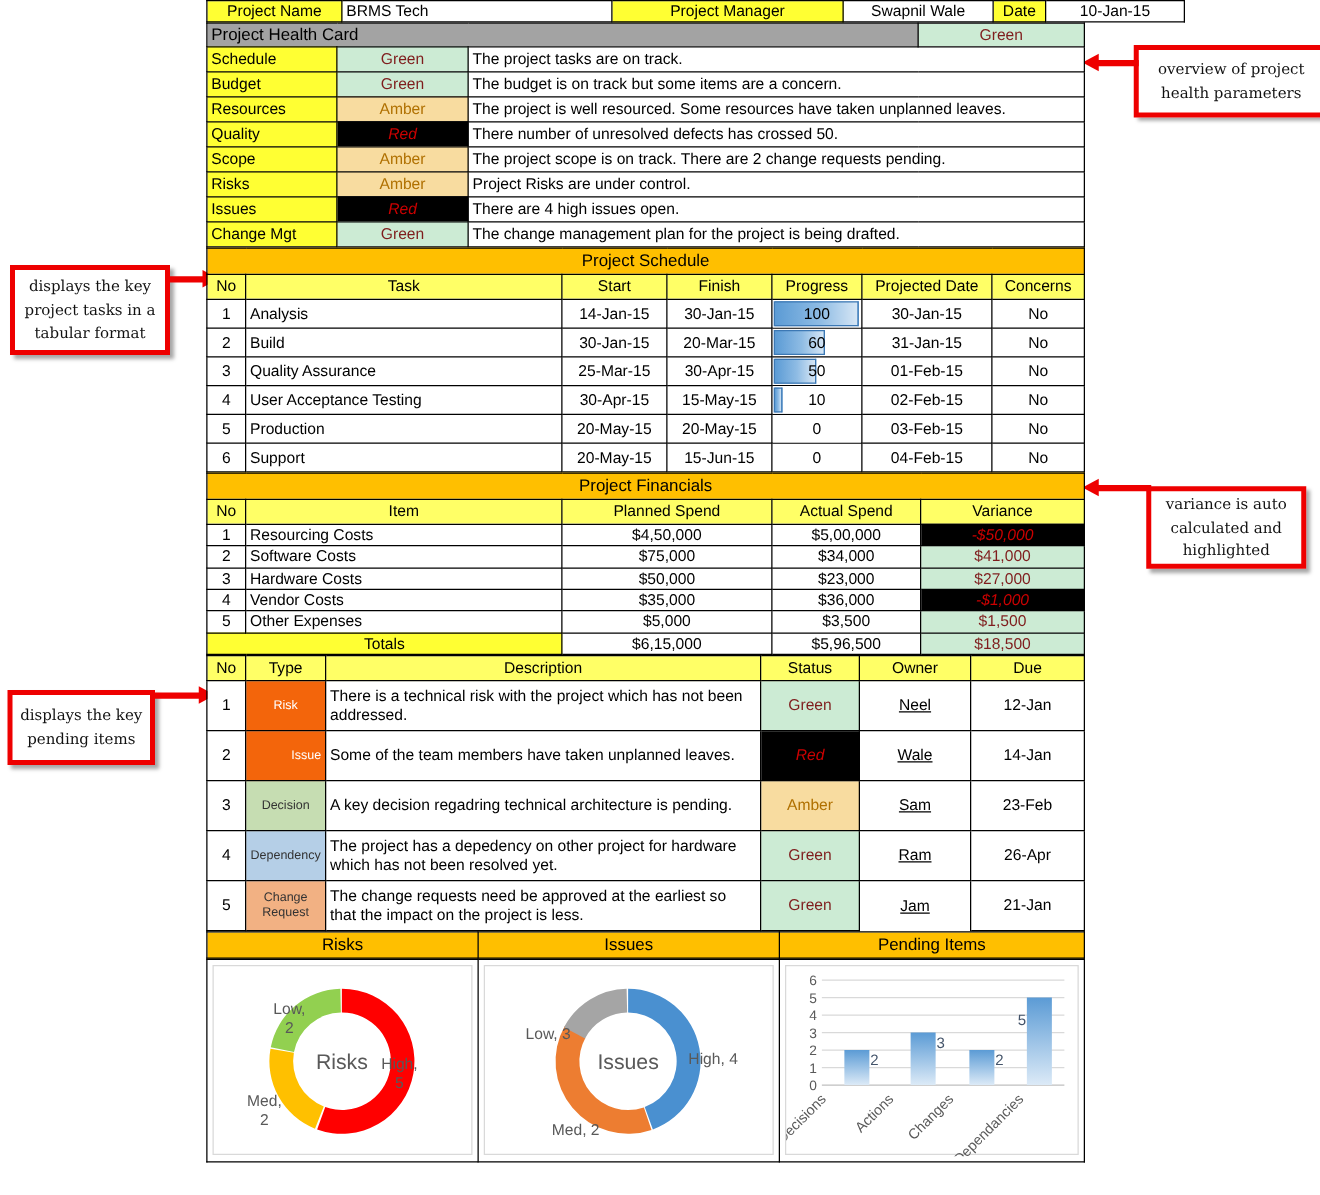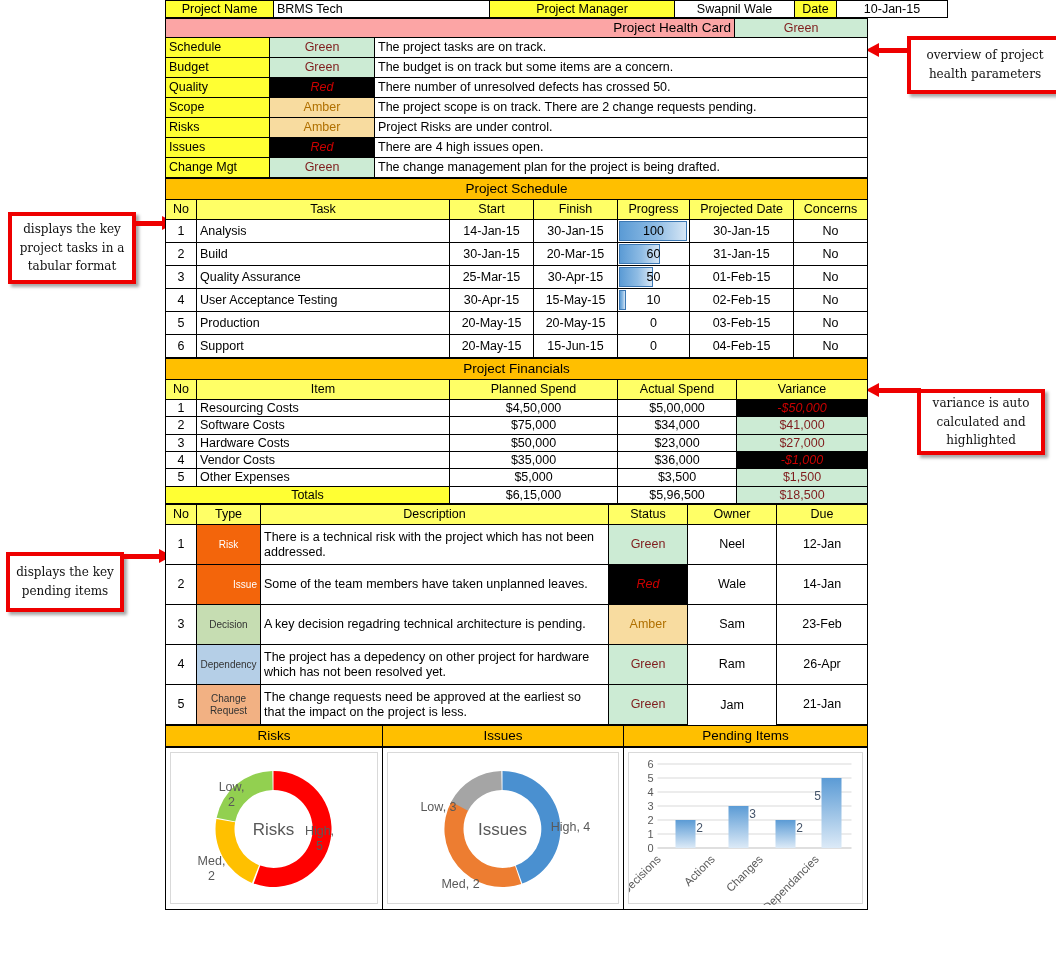--- a/index.html
+++ b/index.html
@@ -18,21 +18,21 @@
   #sheet {
     position:absolute;
     left:165px; top:0px;
     width:702px;
     }
   table.grid { border-collapse:collapse; width:702px; table-layout:fixed; }
   table.grid td, table.grid th { border:1px solid #000; padding:1px 3px; font-weight:normal;
       vertical-align:middle; line-height:1.15; }
 
   .yellow   { background:#FFFF33; font-weight:bold; }
-  .orangebar{ background:#fca5a5; font-weight:bold; text-align:right; font-size:13.5px;margin-top:41px; }
+  .orangebar{ background:#a3a3a3; font-weight:bold; text-align:left; font-size:13.5px;margin-top:41px; }
   .green-c  { background:#CCEBD4; color:#7f1d1d; text-align:center; }
   .amber-c  { background:#F8DCA0; color:#B07000; text-align:center; }
   .red-c    { background:#000000; color:#CC0000; text-align:center;font-style:italic; }
   .center   { text-align:center; }
   .left     { text-align:left;margin-top:28px; }
   .white    { background:#fff; }
   .bold     { font-weight:bold; }
 
   
   .hc-label { background:#FFFF33; text-align:left; height:20px; font-size:12.5px; }
@@ -54,21 +54,21 @@
   .pnum { position:relative; z-index:2; display:block; text-align:center; line-height:20px; }
 
   
   .t-risk  { background:#F3650B; color:#fff; text-align:center; font-size:10px; }
   .t-issue { background:#F3650B; color:#fff; text-align:right; font-size:10px; }
   .t-dec   { background:#C6DDB2; color:#333; text-align:center; font-size:10px; }
   .t-dep   { background:#B5CFE7; color:#333; text-align:center; font-size:10px; }
   .t-chg   { background:#F2B183; color:#333; text-align:center; font-size:10px; }
   .desc-c  { background:#fff; text-align:left; vertical-align:top; padding-top:2px; }
   .owner-c { background:#fff; text-align:center; vertical-align:top; padding-top:2px; border-bottom:0 !important; border-top:0 !important;}
-  .owner-top { border-top:1px solid #000 !important; }
+  .owner-top { border-top:1px solid #000 !important;text-decoration:underline; }
   .chartbox { background:#fff; border:1px solid #D9D9D9; margin:4px; height:152px; position:relative; }
 
   
   .callout {
     position:absolute;
     background:#fff;
     border:4px solid #EE0000;
     box-shadow:3px 3px 3px rgba(0,0,0,.35);
     font-family:"DejaVu Serif", serif;
     font-size:12px;
@@ -160,20 +160,25 @@
       <td class="hc-label">Schedule</td>
       <td class="green-c">Green</td>
       <td colspan="2" class="hc-desc">The project tasks are on track.</td>
     </tr>
     <tr>
       <td class="hc-label">Budget</td>
       <td class="green-c">Green</td>
       <td colspan="2" class="hc-desc">The budget is on track but some items are a concern.</td>
     </tr>
     <tr>
+      <td class="hc-label">Resources</td>
+      <td class="amber-c">Amber</td>
+      <td colspan="2" class="hc-desc">The project is well resourced. Some resources have taken unplanned leaves.</td>
+    </tr>
+    <tr>
       <td class="hc-label">Quality</td>
       <td class="red-c">Red</td>
       <td colspan="2" class="hc-desc">There number of unresolved defects has crossed 50.</td>
     </tr>
     <tr>
       <td class="hc-label">Scope</td>
       <td class="amber-c">Amber</td>
       <td colspan="2" class="hc-desc">The project scope is on track. There are 2 change requests pending.</td>
     </tr>
     <tr>

